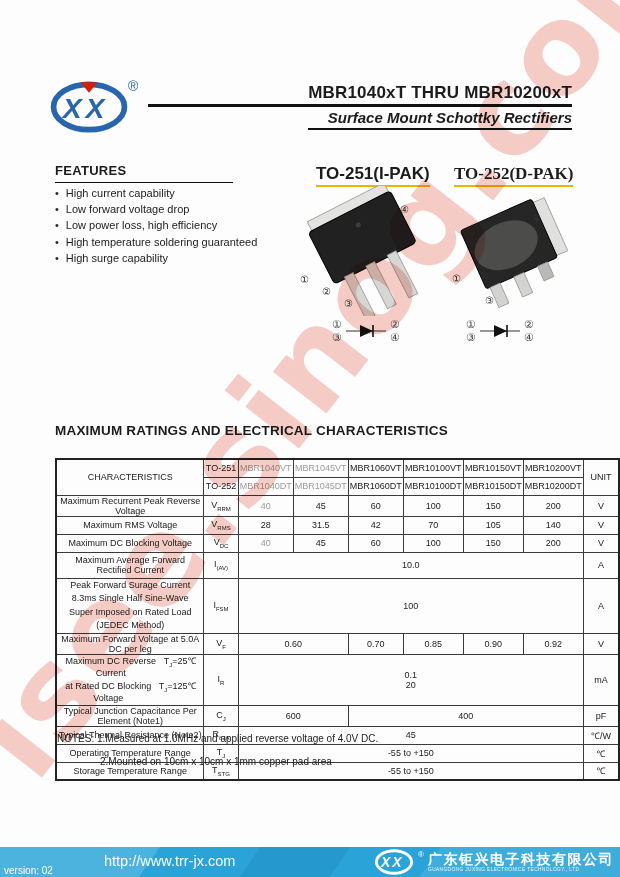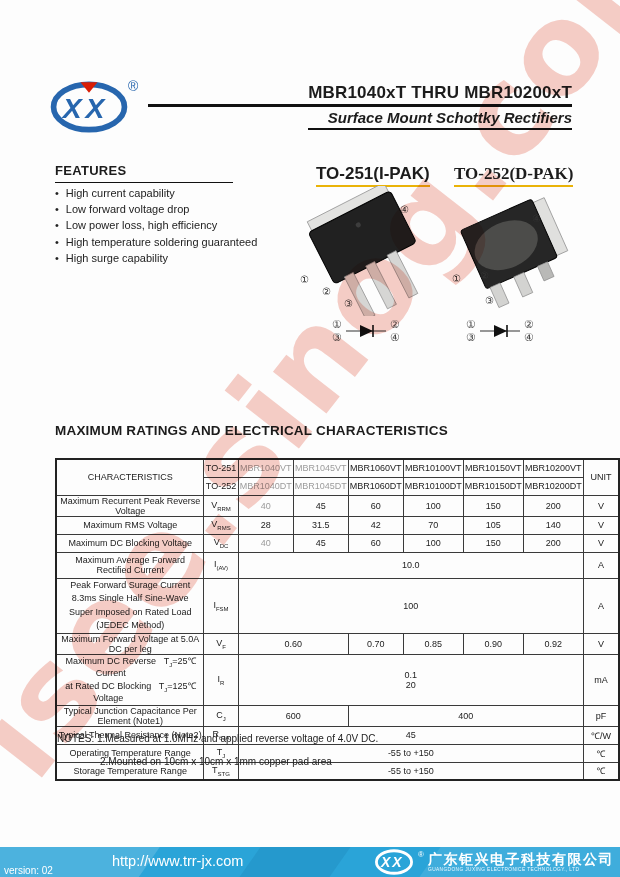--- a/index.html
+++ b/index.html
@@ -72,21 +72,21 @@
   
   .footer { position:absolute; left:0; bottom:0; width:620px; height:30px; background:#2aa4d8;
             overflow:hidden; z-index:6; }
   .footer .shape1 { position:absolute; left:-10px; top:-6px; width:160px; height:40px;
                     background:rgba(255,255,255,0.16); transform:skewX(-35deg); }
   .footer .shape2 { position:absolute; left:250px; top:-8px; width:90px; height:46px;
                     background:rgba(0,60,110,0.10); transform:skewX(-35deg); }
   .footer .shape3 { position:absolute; left:430px; top:-8px; width:200px; height:46px;
                     background:rgba(255,255,255,0.10); transform:skewX(-35deg); }
   .f-version { position:absolute; left:4px; bottom:1px; color:#fff; font-size:10px; }
-  .f-url { position:absolute; left:104px; top:6px; color:#fff; font-size:14.5px;margin-left:8px; }
+  .f-url { position:absolute; left:104px; top:6px; color:#fff; font-size:14.5px; }
   .f-right { position:absolute; right:6px; top:2px; display:flex; align-items:center; gap:4px; }
   .f-reg { color:#fff; font-size:8px; align-self:flex-start; margin-top:1px; }
   .f-co { display:flex; flex-direction:column; line-height:1; }
   .f-cn { color:#fff; font-size:14px; font-weight:bold; letter-spacing:1.5px; }
   .f-en { color:#eaf7ff; font-size:4.8px; letter-spacing:0.4px; margin-top:2px; }
 </style>
 </head>
 <body>
 
 <div class="page">

